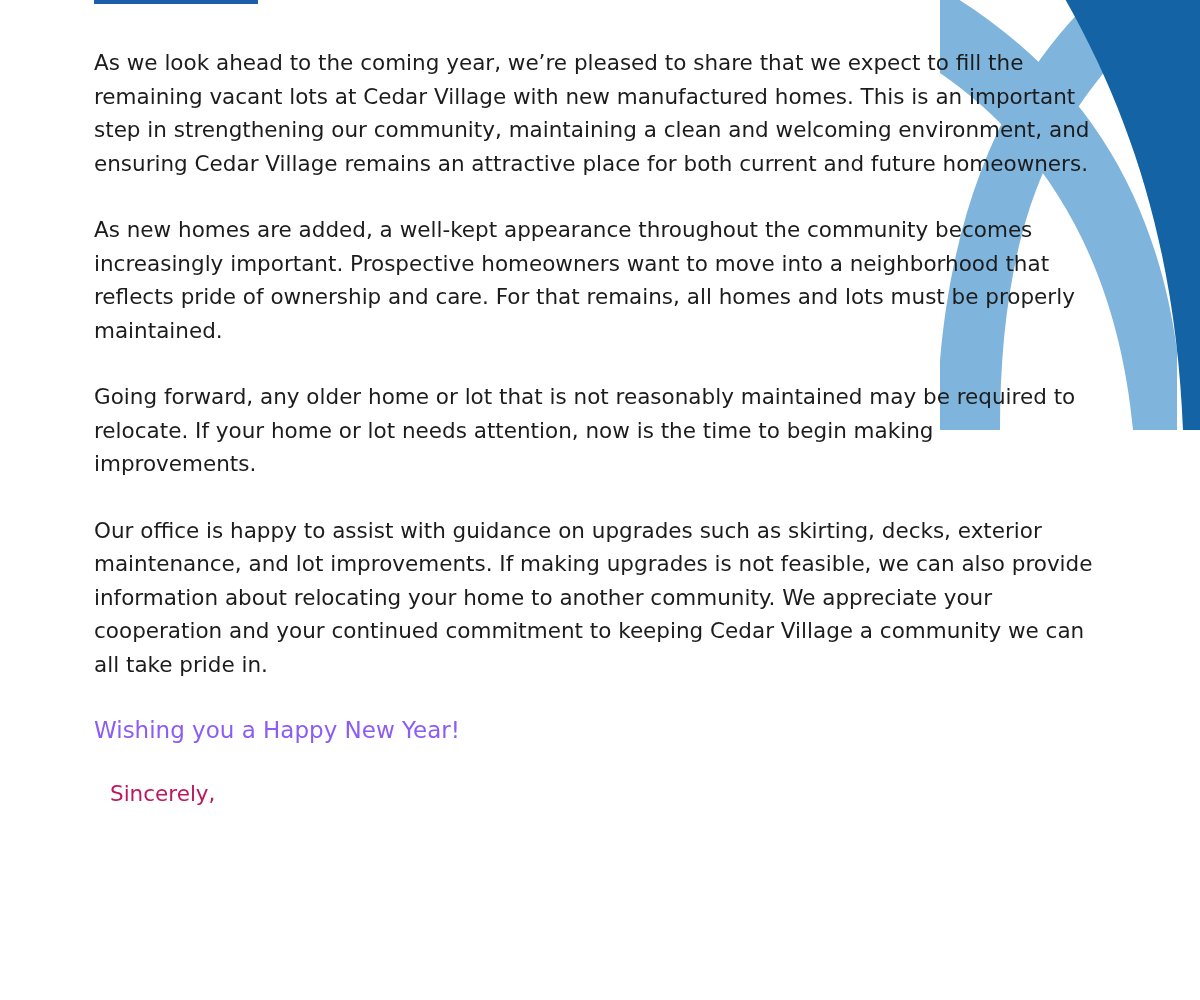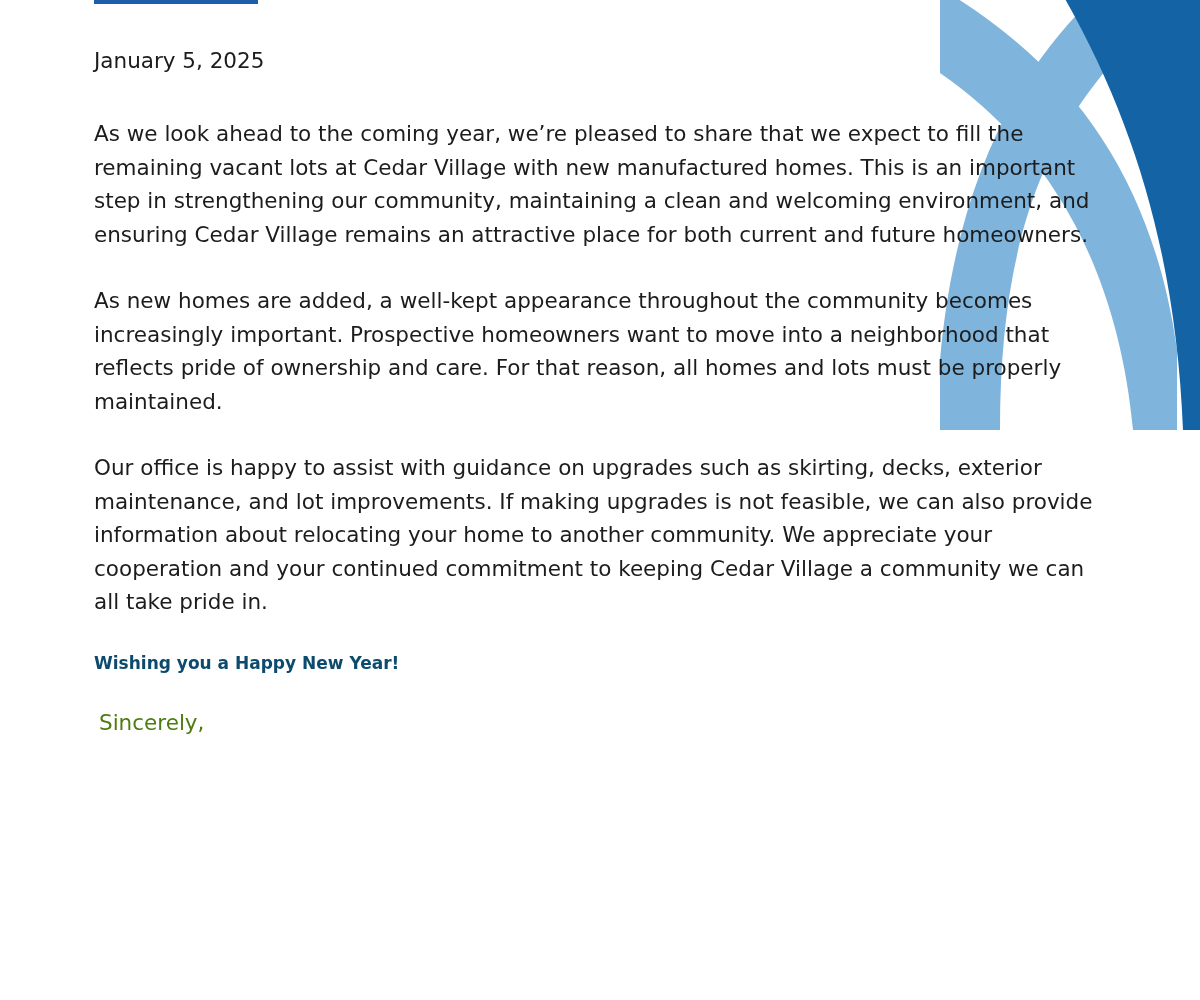--- a/index.html
+++ b/index.html
@@ -67,58 +67,57 @@
 
   .letter-para {
     font-size: 21.5px;
     line-height: 1.56;
     color: #1c1c1c;
     margin: 0 7px 33px 0;
     max-width: 1010px;
   }
 
   .letter-closing-line {
-    font-size: 17px;
+    font-size: 23px;
     line-height: 1.35;
-    color: #0c4a6e;
+    color: #8b5cf6;
     margin: 0 0 33px 0;
-    font-weight: bold;
   }
 
   .letter-signoff {
     font-size: 21.5px;
     line-height: 1.35;
-    color: #4d7c0f;
-    margin: 5px;
+    color: #be185d;
+    margin: 16px;
   }
 </style>
 </head>
 <body>
 
 <div id="letter-page">
 
   <div class="header-bar"></div>
 
   <div class="swoosh-wrap">
     <svg width="260" height="760" viewBox="0 0 260 760" xmlns="http://www.w3.org/2000/svg" aria-hidden="true">
       <path d="M 260 0 L 260 760 L 200 760 C 200 560 150 430 20 330 L 0 318 L 0 250 L 40 275 C 185 370 245 520 260 690 Z" fill="#7fb4dc" transform="scale(-1,1) translate(-260,0)"></path>
       <path d="M 0 318 C 140 400 215 520 237 680 L 237 760 L 193 760 C 178 600 110 470 -20 390 Z" fill="#7fb4dc"></path>
       <path d="M 118 0 C 150 120 195 240 260 330 L 260 760 L 243 760 C 235 560 180 400 75 250 C 45 175 35 85 38 0 Z" fill="#1464a5"></path>
     </svg>
   </div>
 
   <div class="letter-body">
 
-    <div class="letter-date">January 5, 2025</div>
 
 
     <p class="letter-para">As we look ahead to the coming year, we’re pleased to share that we expect to fill the remaining vacant lots at Cedar Village with new manufactured homes. This is an important step in strengthening our community, maintaining a clean and welcoming environment, and ensuring Cedar Village remains an attractive place for both current and future homeowners.</p>
 
-    <p class="letter-para">As new homes are added, a well-kept appearance throughout the community becomes increasingly important. Prospective homeowners want to move into a neighborhood that reflects pride of ownership and care. For that reason, all homes and lots must be properly maintained.</p>
+    <p class="letter-para">As new homes are added, a well-kept appearance throughout the community becomes increasingly important. Prospective homeowners want to move into a neighborhood that reflects pride of ownership and care. For that remains, all homes and lots must be properly maintained.</p>
 
+    <p class="letter-para">Going forward, any older home or lot that is not reasonably maintained may be required to relocate. If your home or lot needs attention, now is the time to begin making improvements.</p>
 
     <p class="letter-para">Our office is happy to assist with guidance on upgrades such as skirting, decks, exterior maintenance, and lot improvements. If making upgrades is not feasible, we can also provide information about relocating your home to another community. We appreciate your cooperation and your continued commitment to keeping Cedar Village a community we can all take pride in.</p>
 
     <p class="letter-closing-line">Wishing you a Happy New Year!</p>
 
     <p class="letter-signoff">Sincerely,</p>
 
   </div>
 </div>
 

